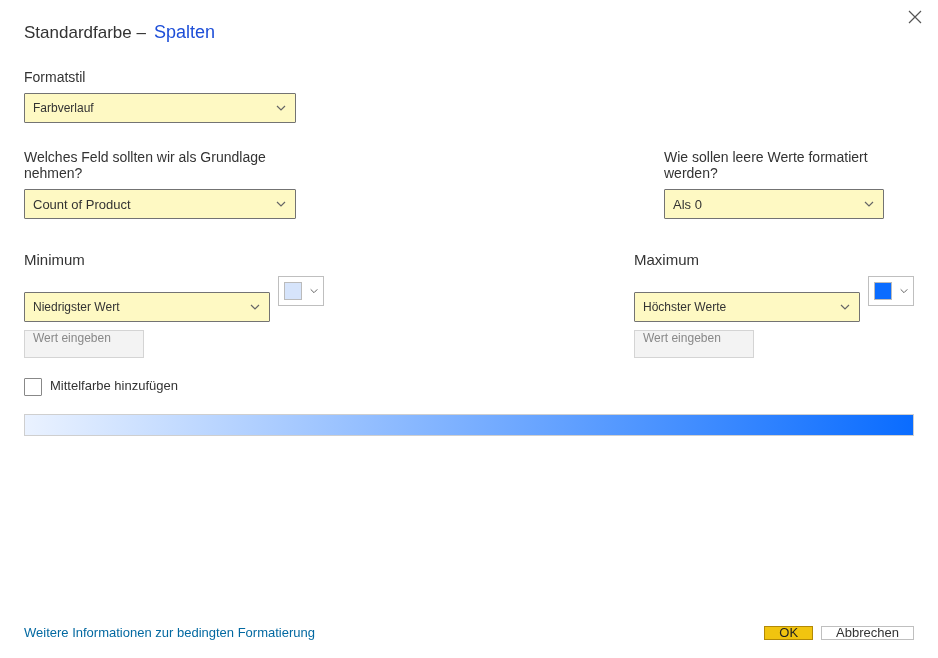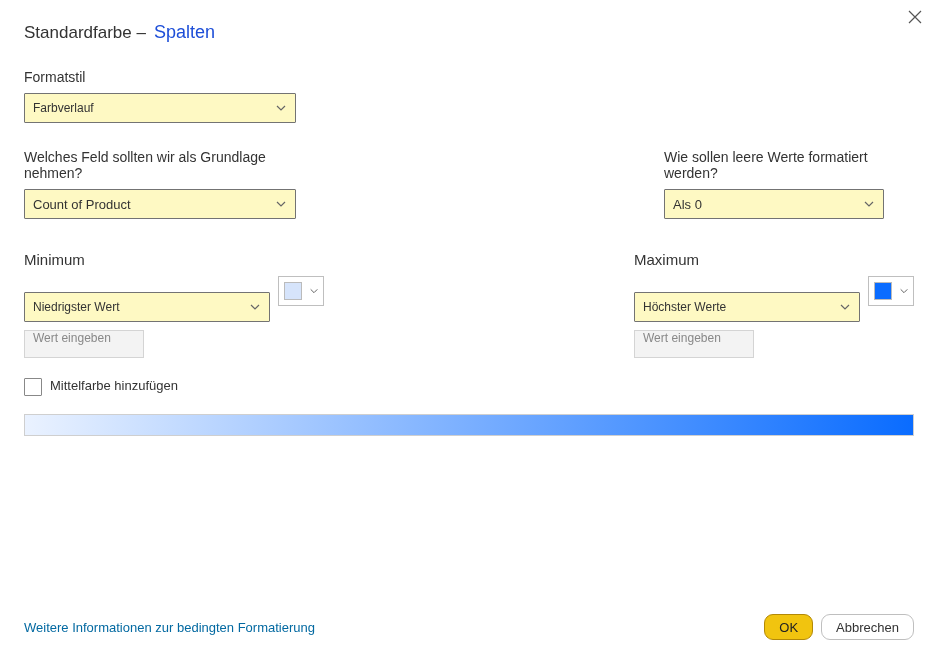--- a/index.html
+++ b/index.html
@@ -34,21 +34,21 @@
     margin-top: 8px; width: 120px; height: 28px; border: 1px solid #d4d4d4; background: #f3f3f3;
     font-size: 12px; color: #888; display: flex; padding: 0 8px;
   }
   .checkbox-row { margin-top: 20px; display: flex; align-items: flex-start; gap: 8px; }
   .cb { width: 18px; height: 18px; border: 1px solid #888; background: #fff; border-radius:1px; cursor:pointer; }
   .cb-label { font-size: 13px; color: #333; }
   .gradient-bar { margin-top: 18px; height: 22px; border: 1px solid #cfcfcf; }
   .footer { position: absolute; left: 24px; right: 24px; bottom: 18px; display: flex; align-items: center; justify-content: space-between; }
   .info-link { font-size: 13px; color: #0369a1; cursor: pointer; }
   .btns { display: flex; gap: 8px; }
-  .btn { height: 14px; padding: 12px 14px; font-size: 13px; display: flex; align-items: center; justify-content: center; cursor: pointer; border-radius: 9px; }
+  .btn { height: 14px; padding: 0 14px; font-size: 13px; display: flex; align-items: center; justify-content: center; cursor: pointer; }
   .btn-ok { background: #f1c40f; color: #222; border: 1px solid #b38906; font-weight: 500; }
   .btn-cancel { background: #fff; color: #333; border: 1px solid #bfbfbf; }
 </style>
 </head>
 <body>
 
 <div class="dialog">
 
   <div class="close-btn">
     <svg width="14" height="14" viewBox="0 0 14 14">

